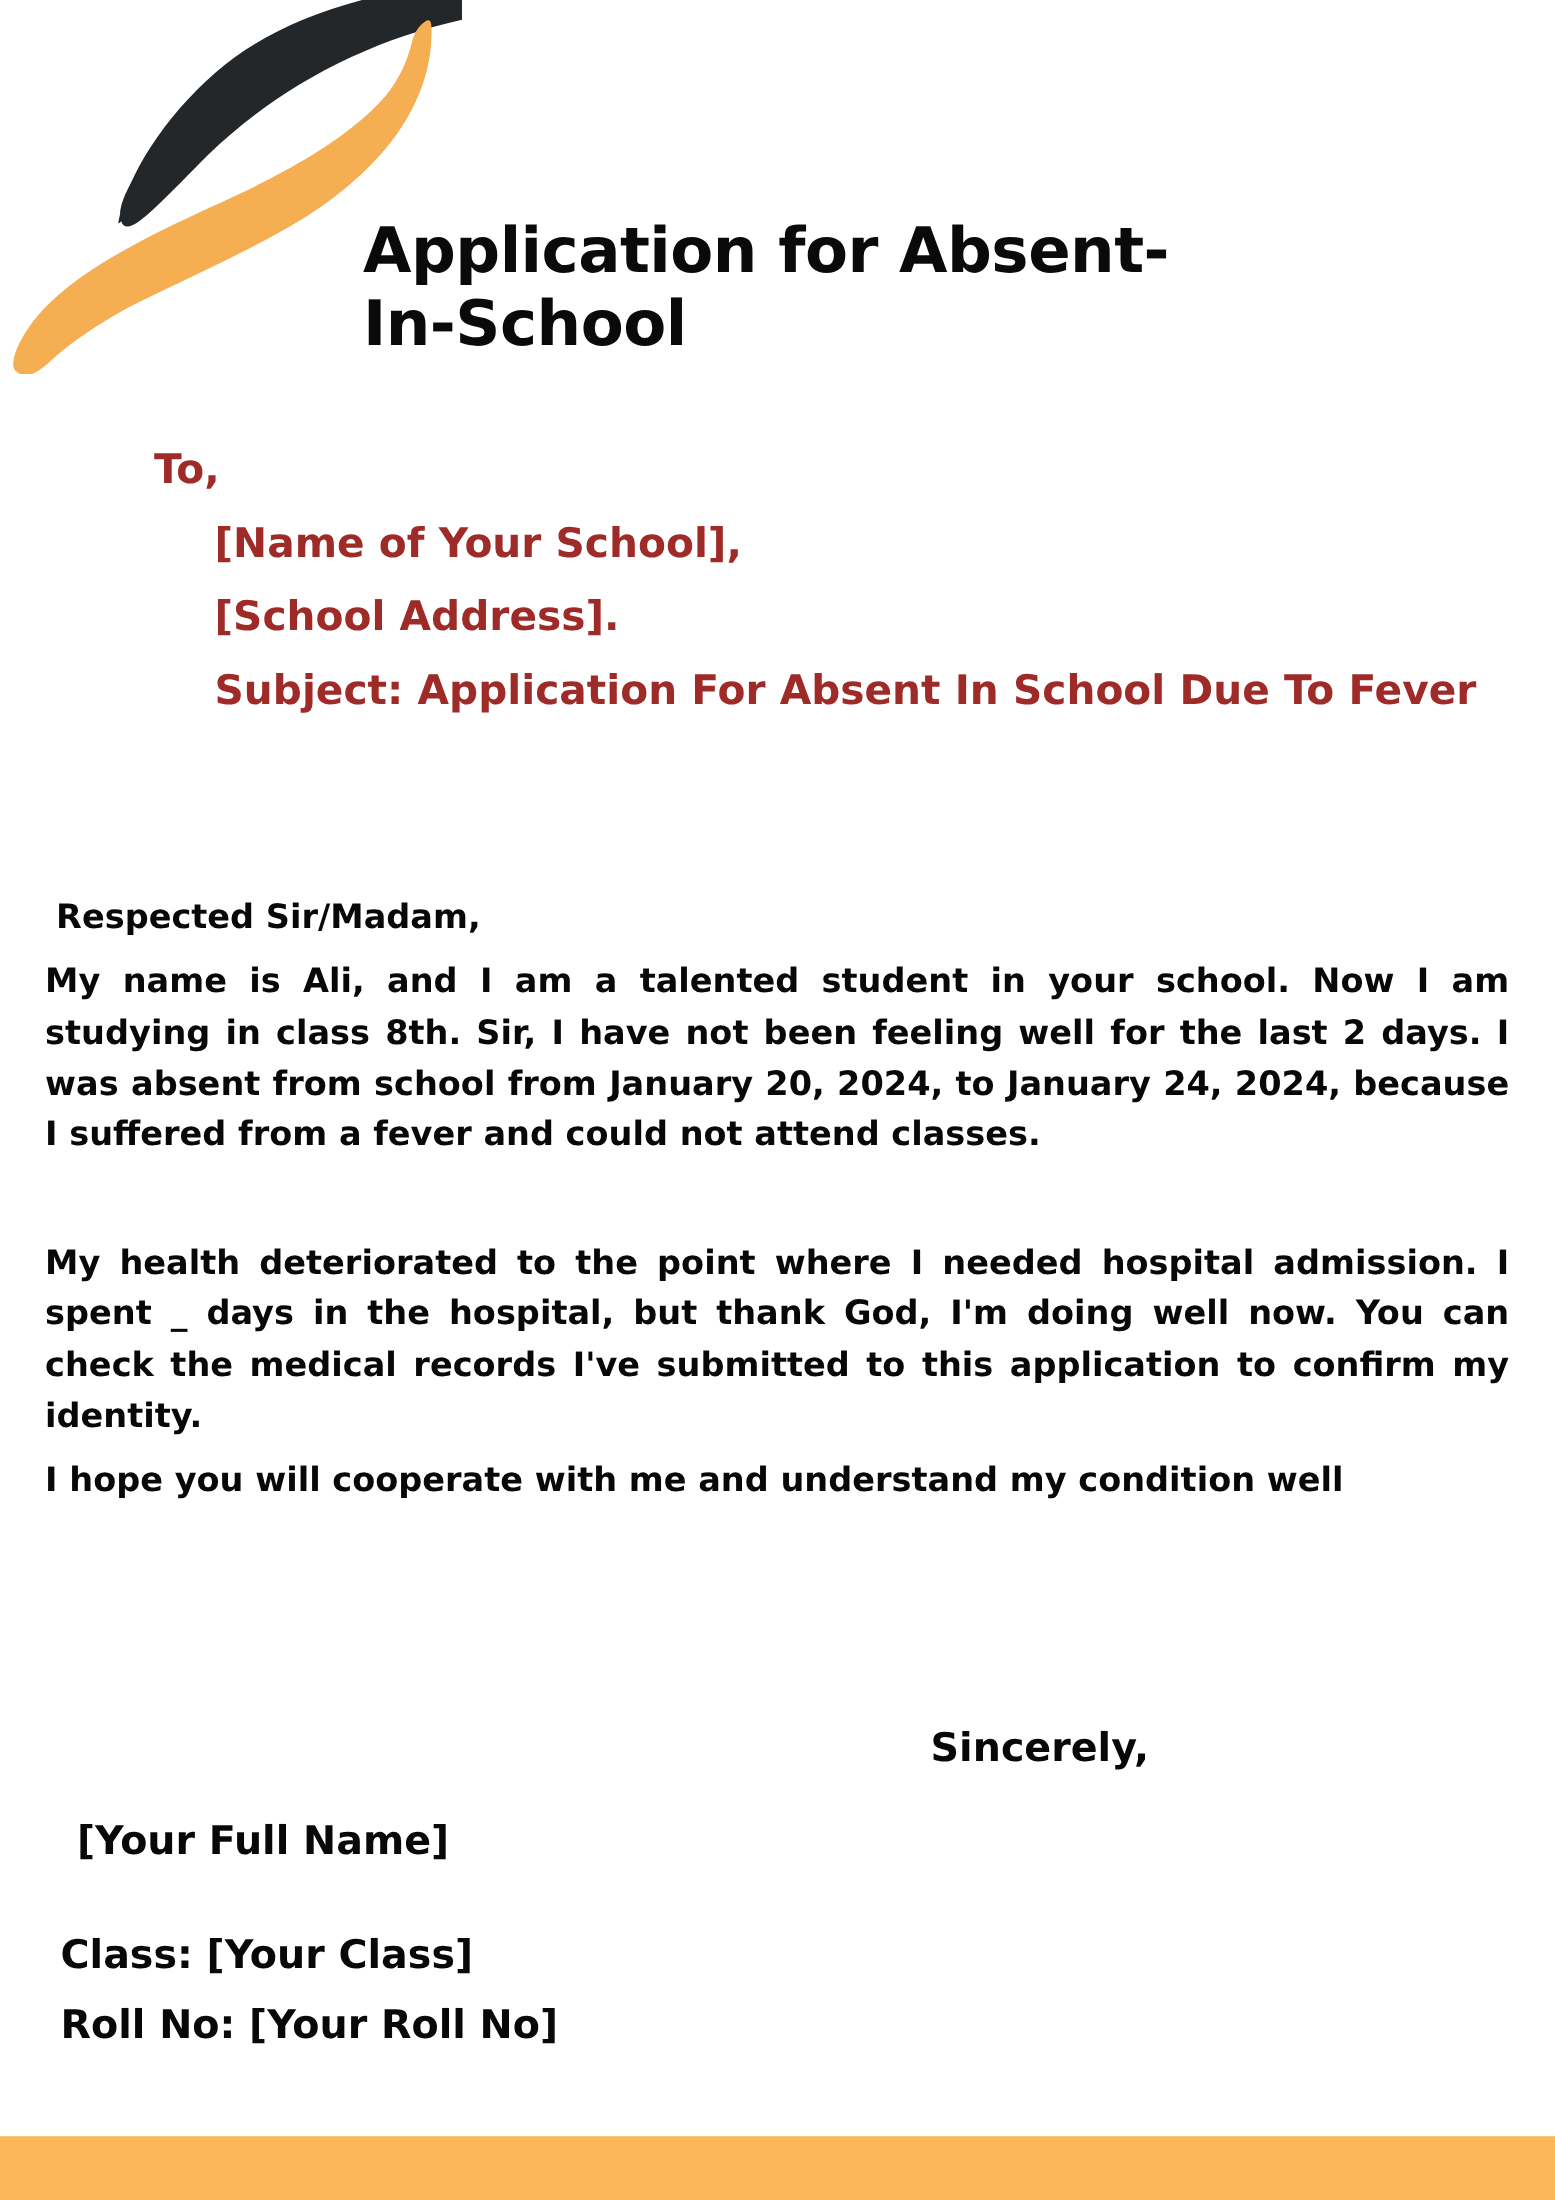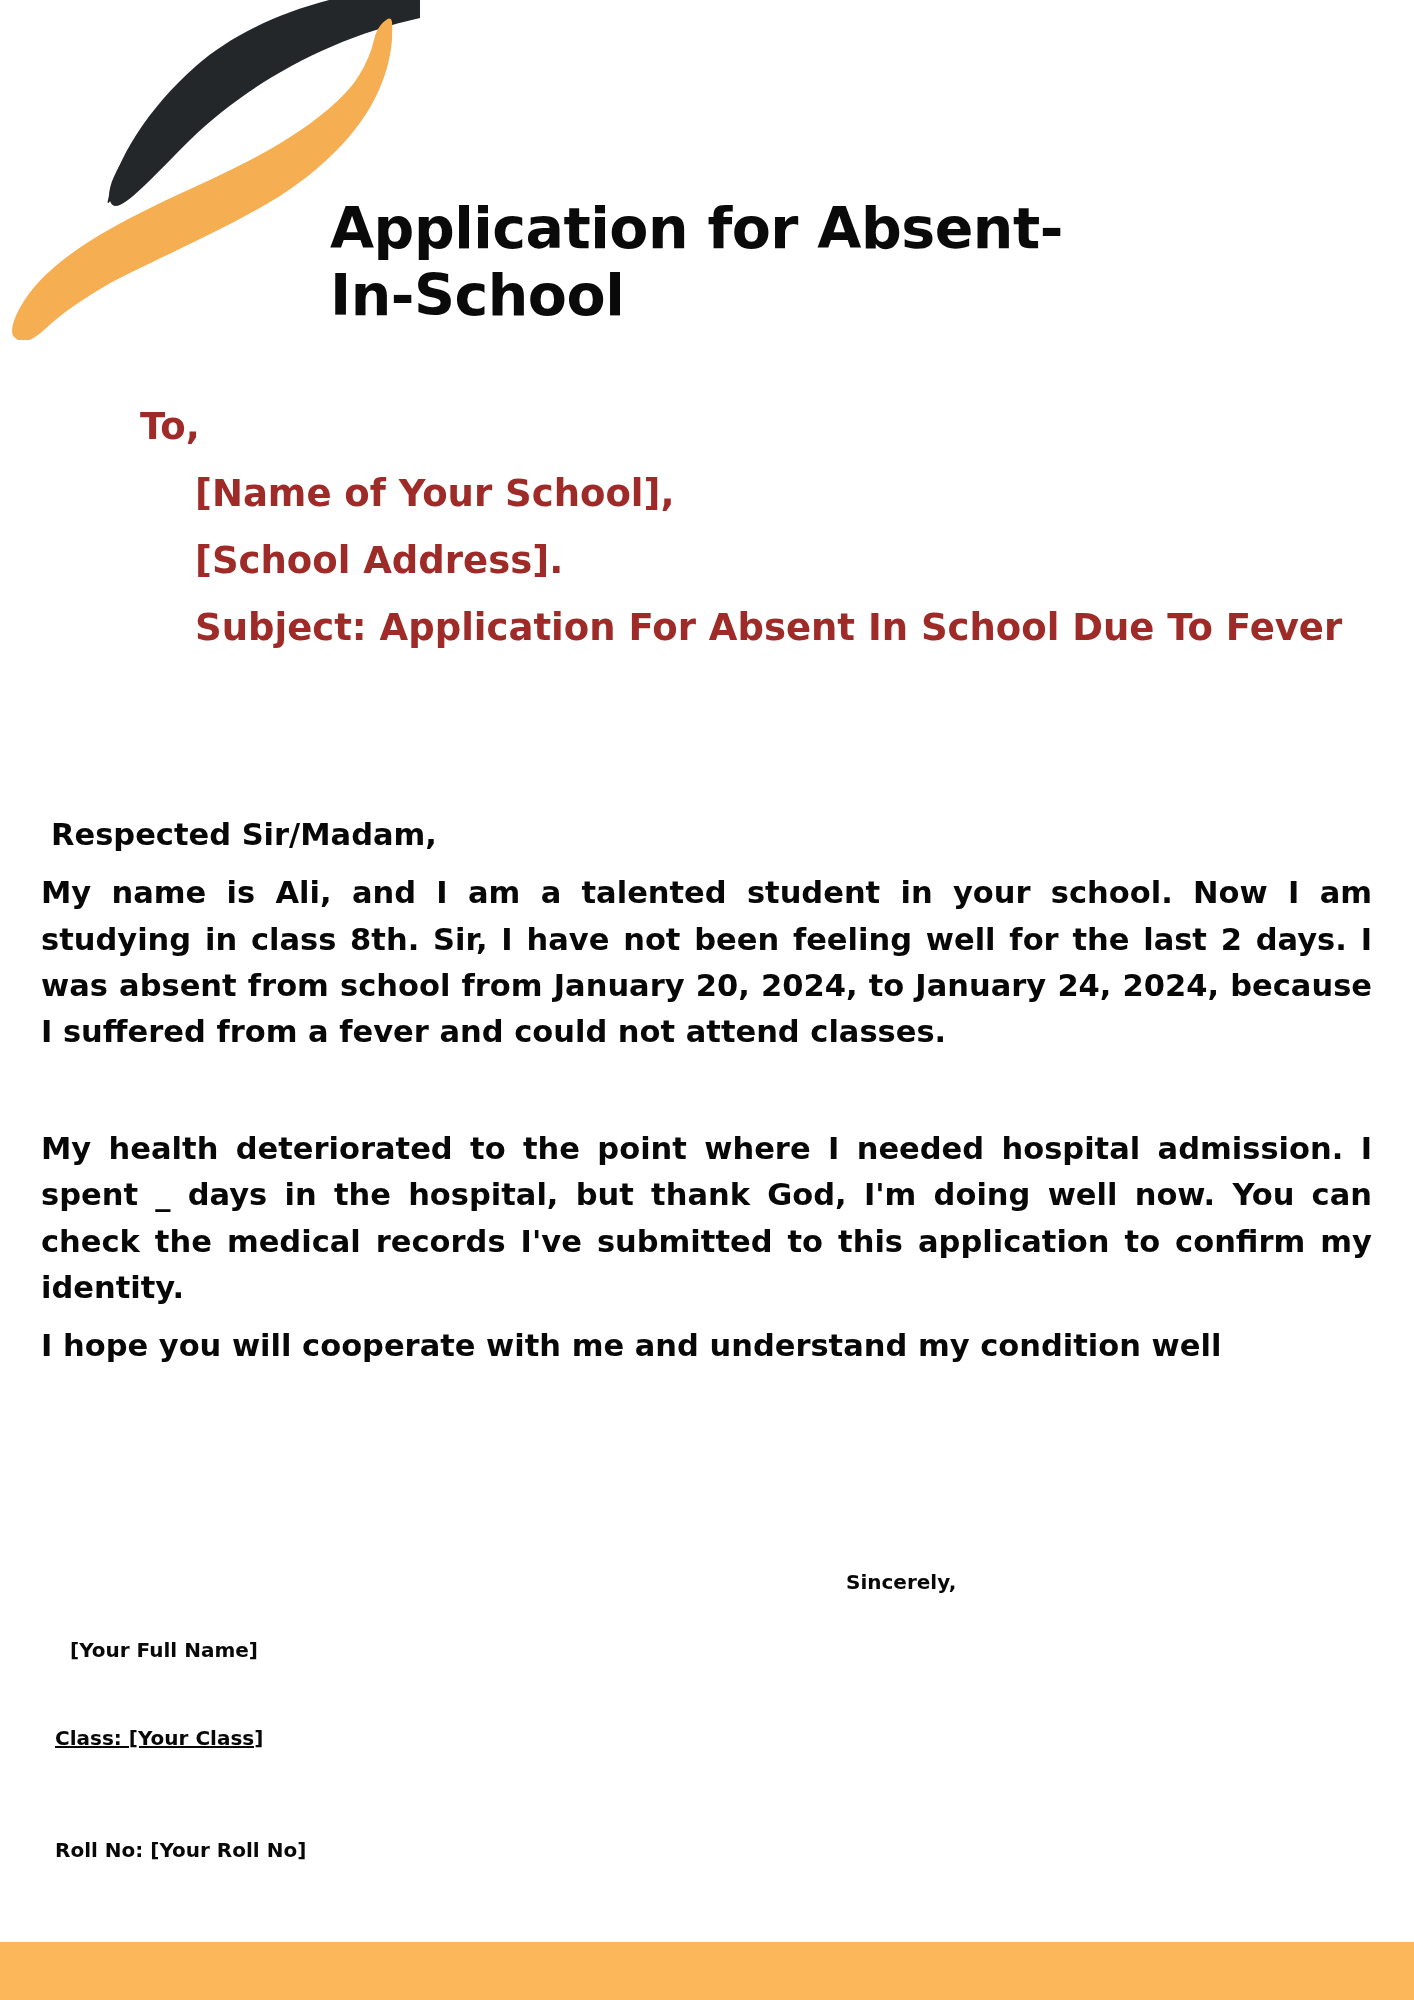--- a/index.html
+++ b/index.html
@@ -105,35 +105,34 @@
 
   
   .closing {
     position: absolute;
     left: 0;
     top: 1572px;
     width: 1414px;
     color: #080808;
     font-family: "DejaVu Sans", sans-serif;
     font-weight: 700;
-    font-size: 20px;
+    font-size: 36px;
     line-height: 1.0;
   }
   .sincerely {
     margin-left: 846px;
     margin-bottom: 48px;
   }
   .sig-name {
     margin-left: 70px;
     margin-bottom: 68px;
   }
   .sig-class {
     margin-left: 55px;
-    margin-bottom: 92px;
-    text-decoration: underline;
+    margin-bottom: 28px;
   }
   .sig-roll {
     margin-left: 55px;
   }
 
   
   .footer-bar {
     position: absolute;
     left: 0;
     bottom: 0;

